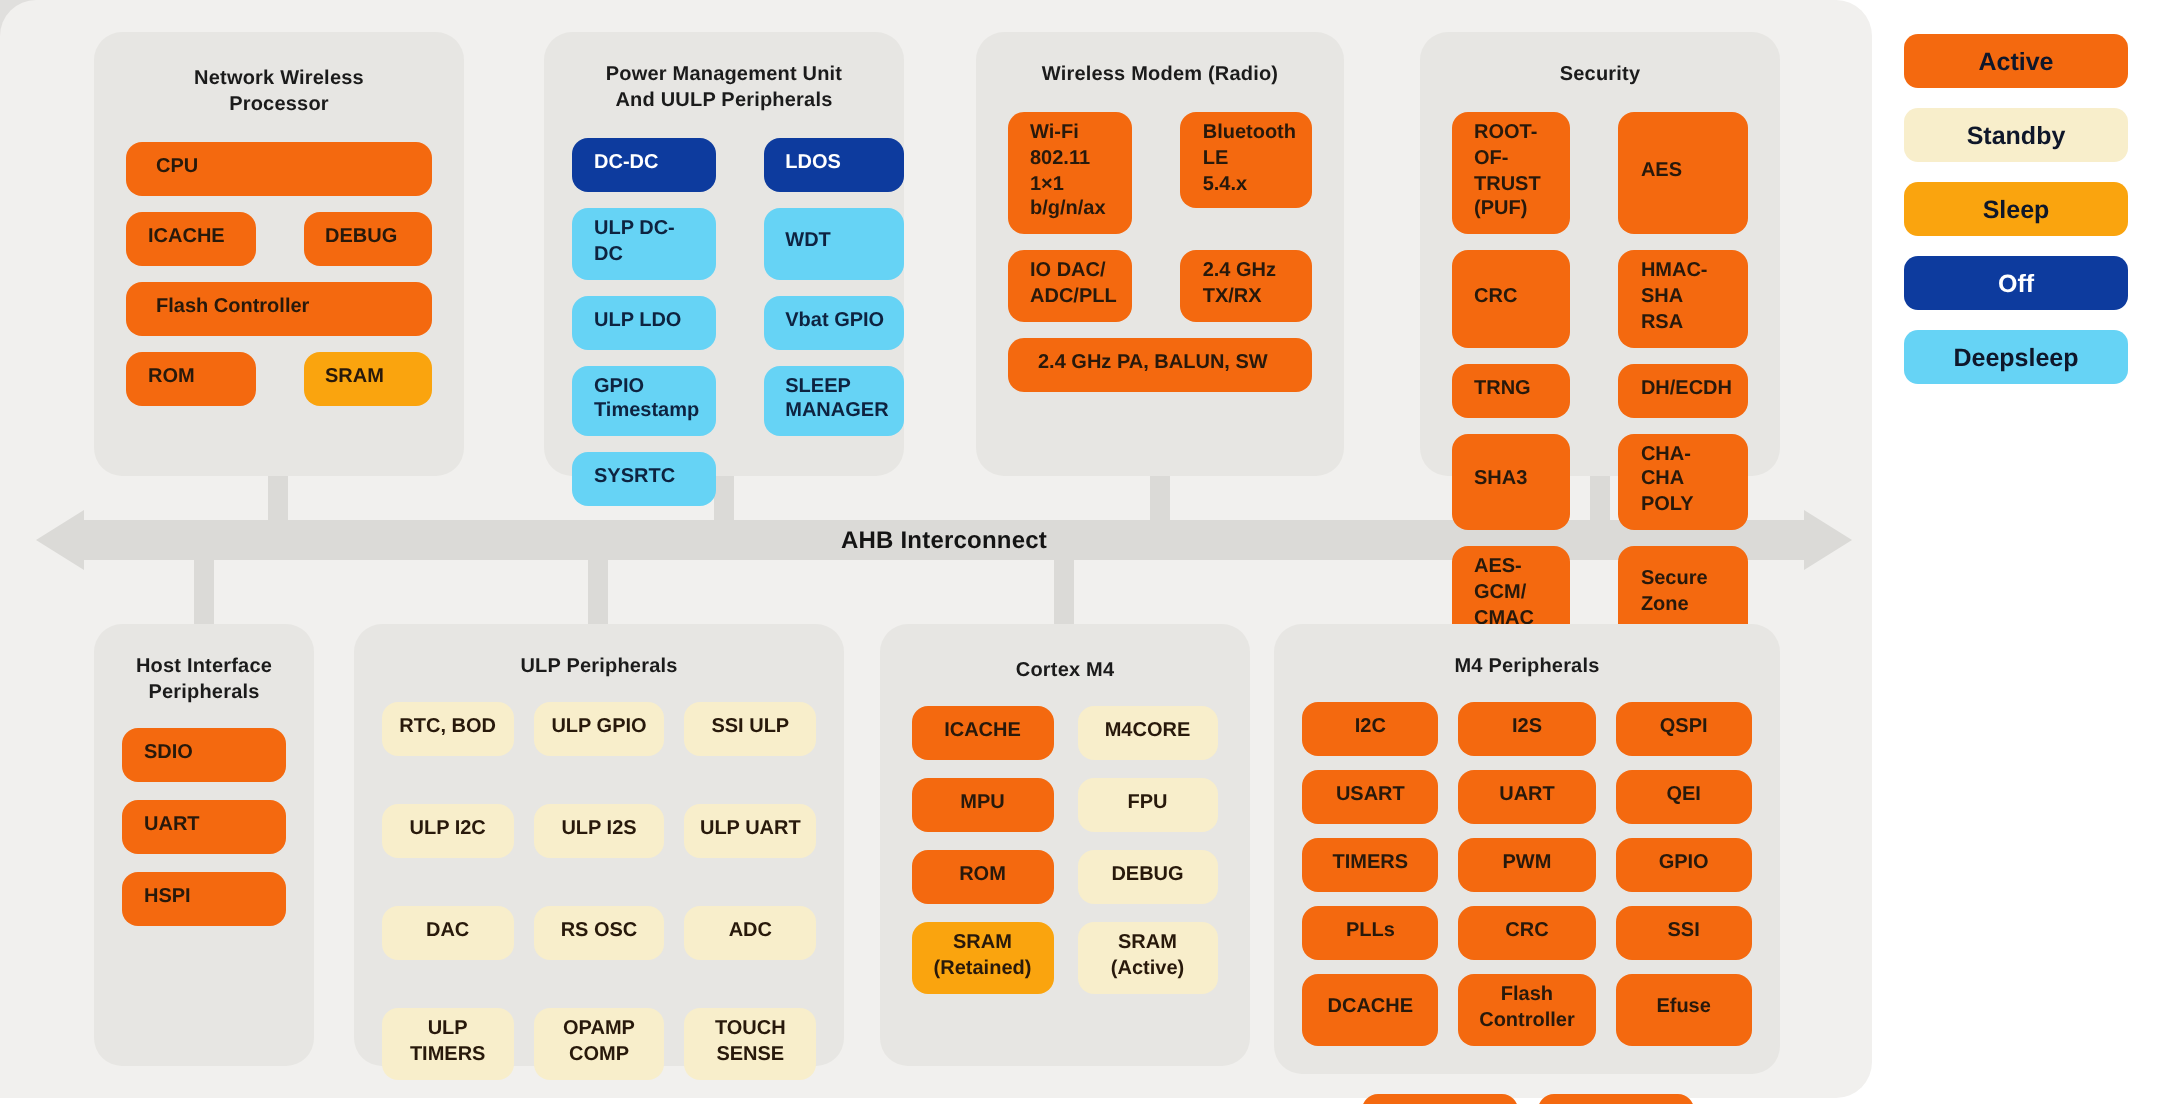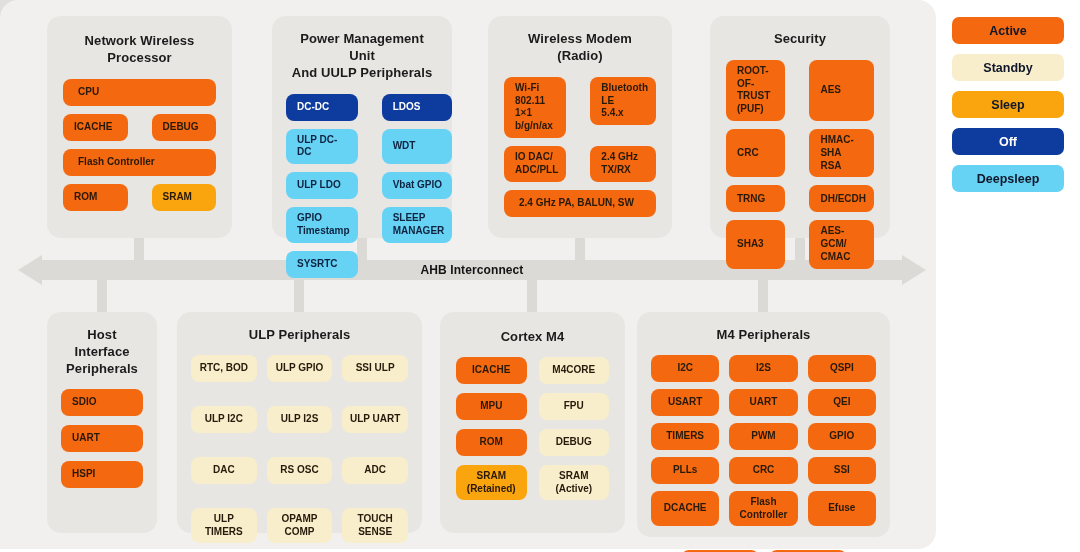--- a/index.html
+++ b/index.html
@@ -11,21 +11,21 @@
   .corner-shadow{position:absolute;left:0;top:0;width:24px;height:24px;background:#E0DFDD;}
   .diagram-zone{
     position:absolute;left:0;top:0;width:936px;height:549px;
     background:#F1F0EE;border-radius:18px 18px 18px 0;
   }
   .panel{
     position:absolute;background:#E7E6E3;border-radius:14px;
     padding:12px 14px;box-sizing:border-box;
   }
   .panel h3{
-    margin:3px 0 12px;font-size:13px;font-weight:700;line-height:1.3;
+    margin:3px 0 12px;font-size:10px;font-weight:700;line-height:1.3;
     text-align:center;color:#1b1b1b;white-space:pre-line;letter-spacing:.1px;
   }
   .chips{display:grid;gap:8px 24px;}
   .cols-1{grid-template-columns:1fr;}
   .cols-2{grid-template-columns:1fr 1fr;}
   .cols-3{grid-template-columns:1fr 1fr 1fr;}
   .align-start{align-items:start;}
   .chip{
     border-radius:8px;display:flex;align-items:center;
     min-height:27px;box-sizing:border-box;padding:5px 8px 5px 11px;
@@ -205,22 +205,30 @@
         <div class="chip state-active">
           <span class="chip-label">TRNG</span>
         </div>
         <div class="chip state-active">
           <span class="chip-label">DH/ECDH</span>
         </div>
         <div class="chip state-active">
           <span class="chip-label">SHA3</span>
         </div>
         <div class="chip state-active">
+          <span class="chip-label">CHA-CHA
+POLY</span>
+        </div>
+        <div class="chip state-active">
           <span class="chip-label">AES-GCM/
 CMAC</span>
+        </div>
+        <div class="chip state-active">
+          <span class="chip-label">Secure
+Zone</span>
         </div>
       </div>
   </section>
 
   <section class="panel" id="p-host">
     <h3>Host Interface
 Peripherals</h3>
     <div class="chips cols-1" style="gap:9px;">
         <div class="chip state-active">
           <span class="chip-label">SDIO</span>

